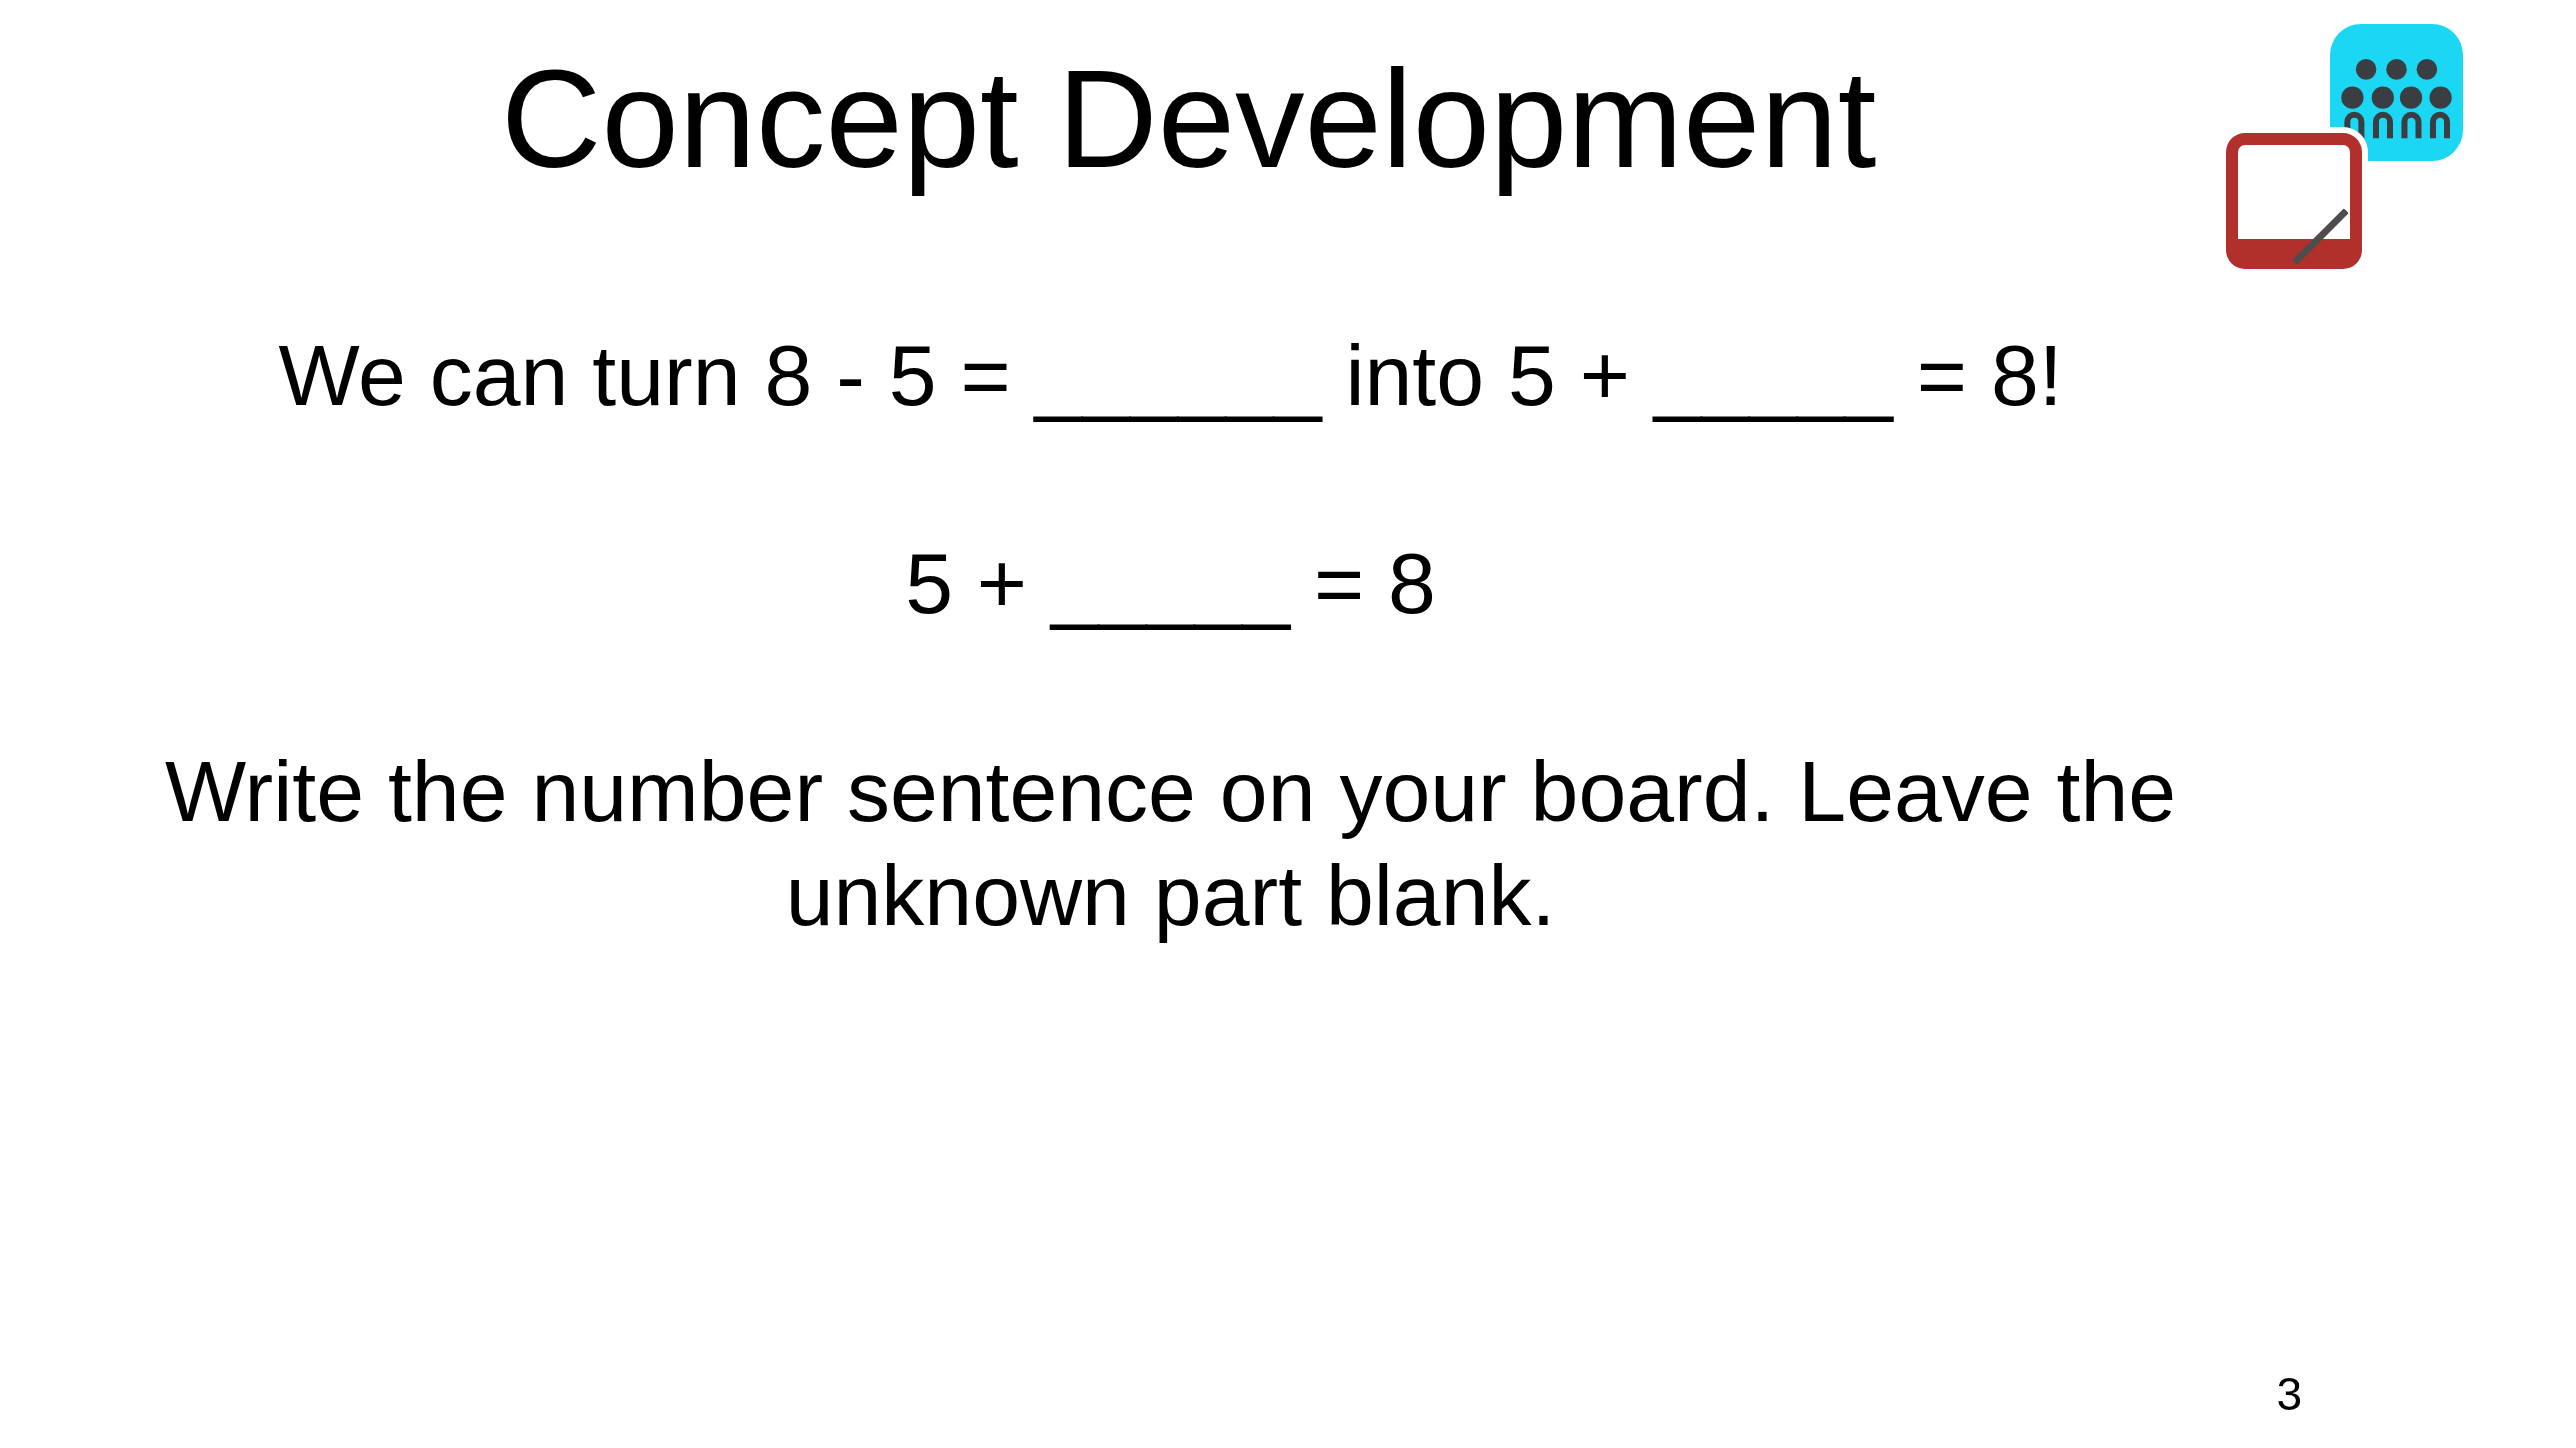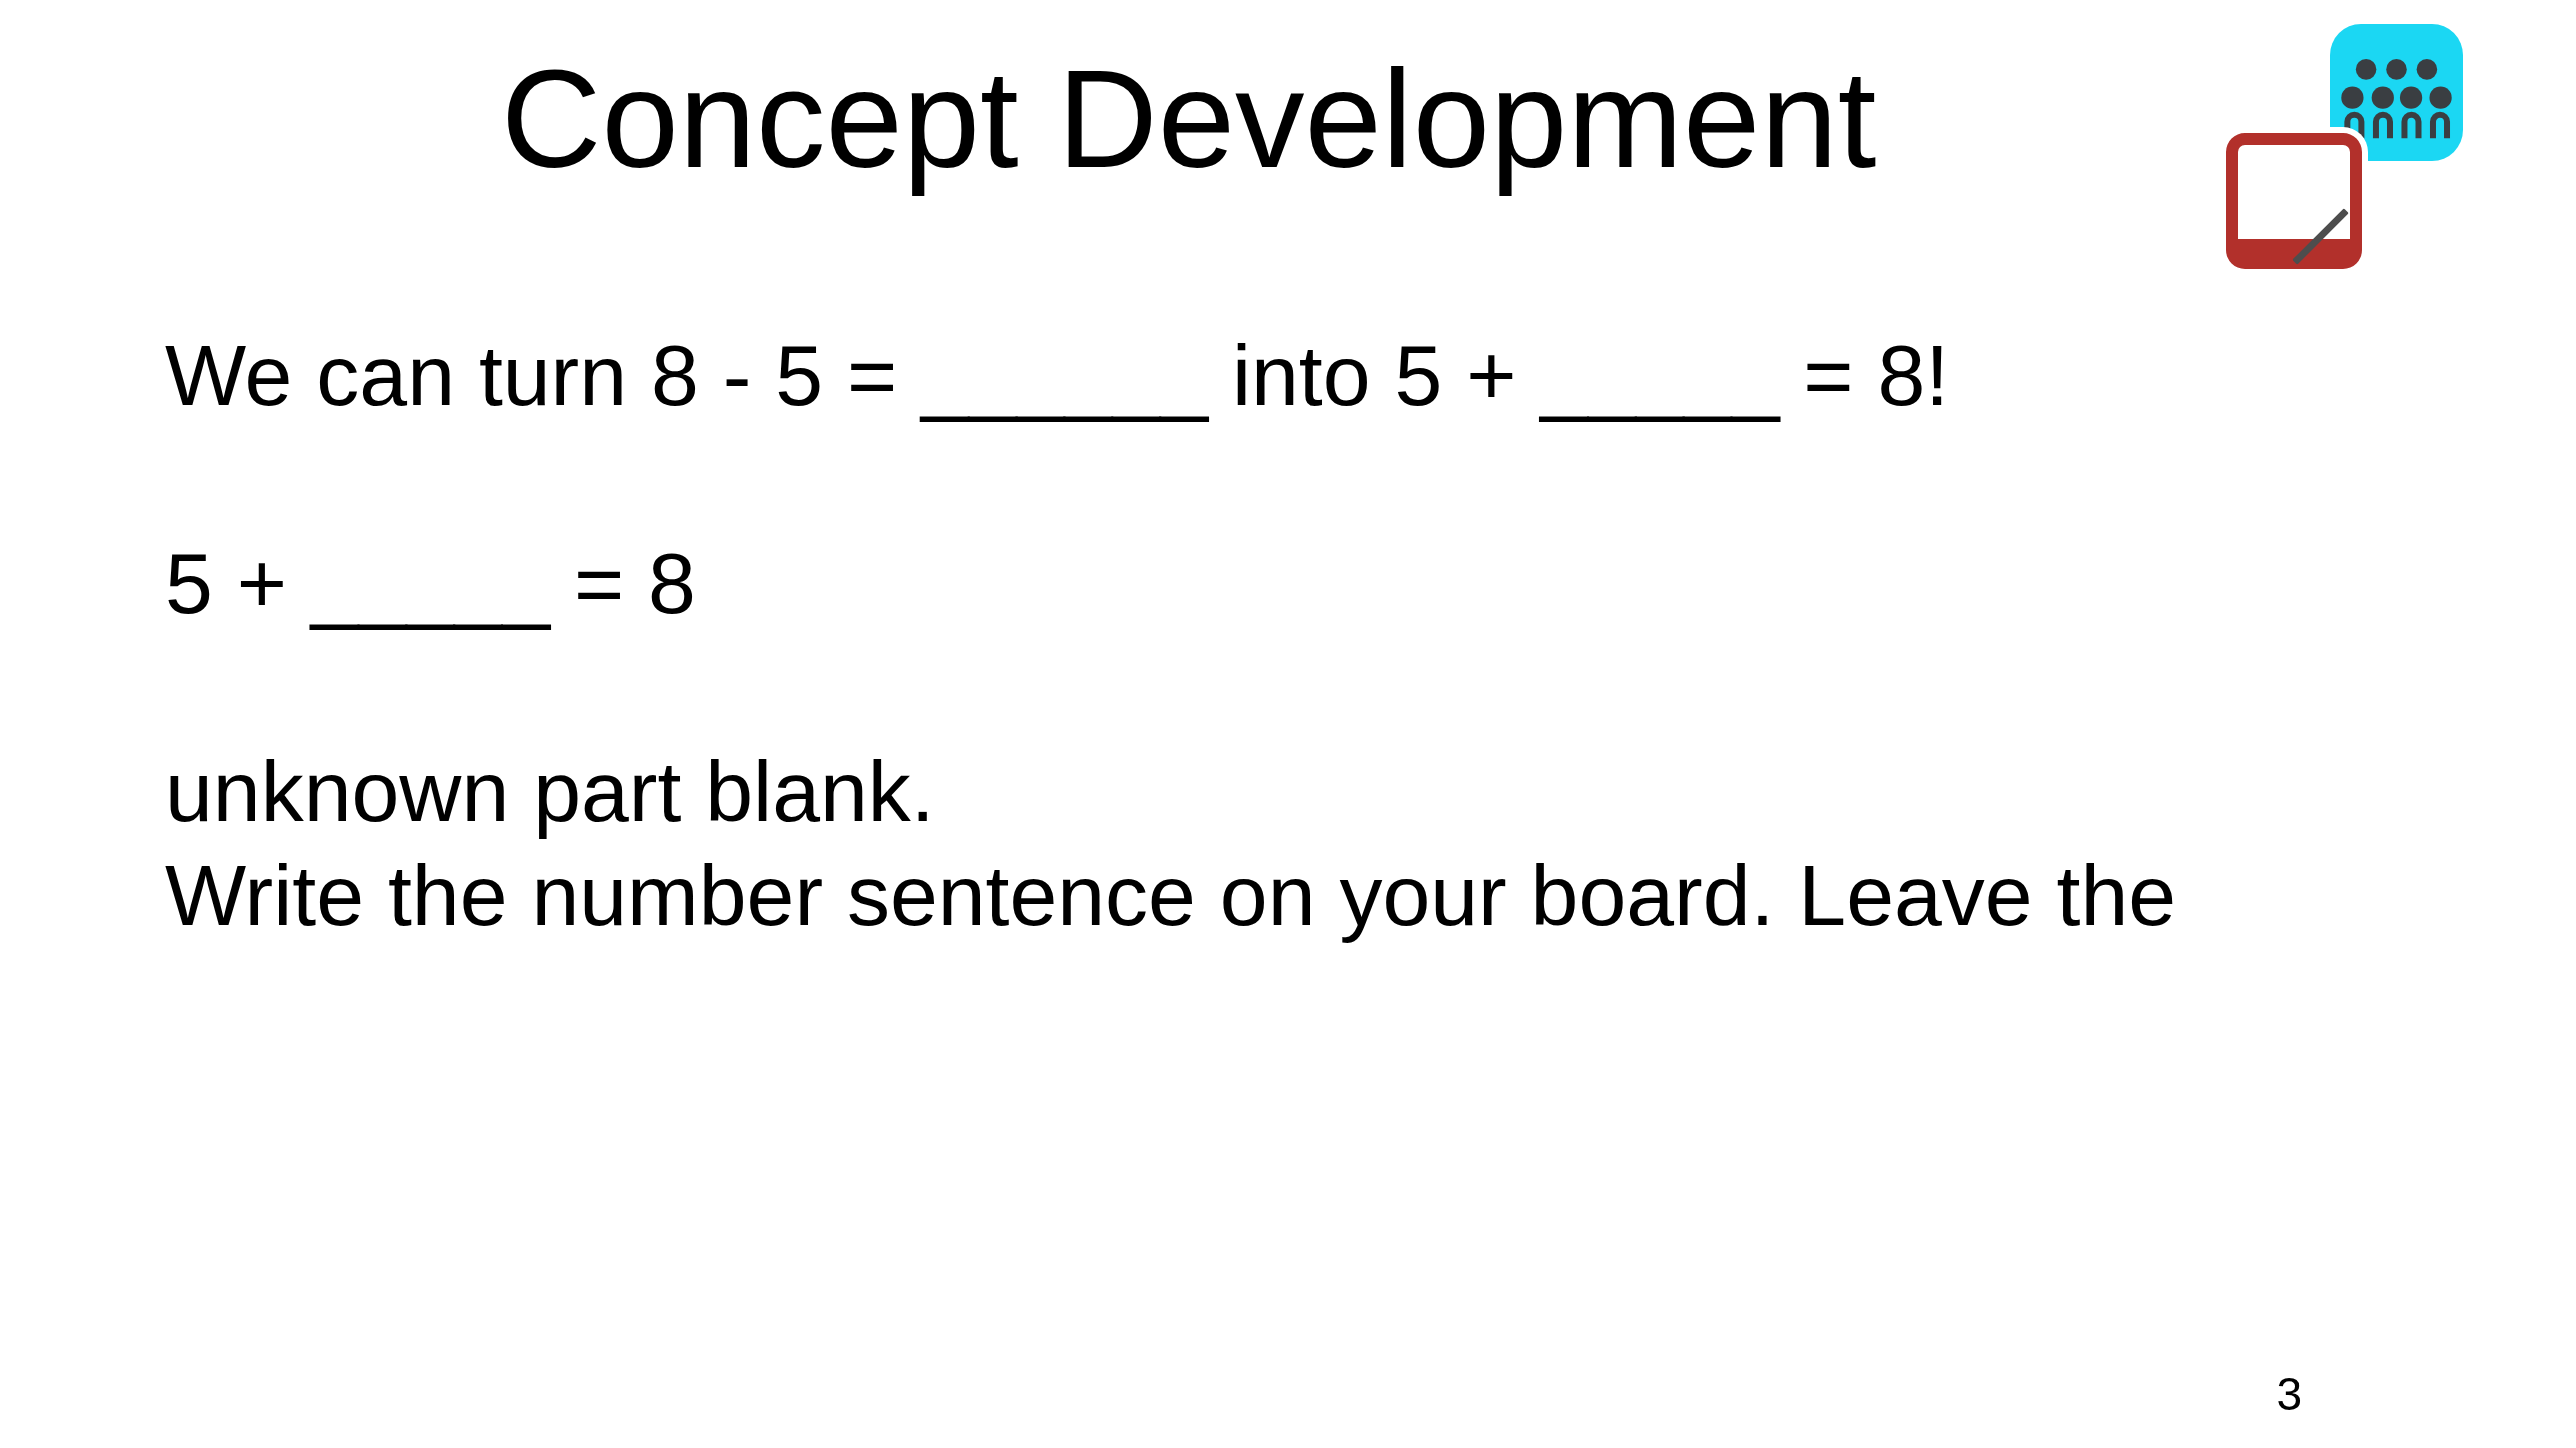--- a/index.html
+++ b/index.html
@@ -33,20 +33,21 @@
     white-space: nowrap;
     color: var(--text);
   }
   .body-text {
     position: absolute;
     left: 165px;
     top: 323px;
     font-size: 86px;
     line-height: 104px;
     color: var(--text);
+    text-align: center;
   }
   .bline {
     min-height: 104px;
     white-space: nowrap;
   }
   .pagenum {
     position: absolute;
     right: 36px;
     top: 1367px;
     font-size: 46px;
@@ -124,20 +125,20 @@
 
   <div class="board-icon">
     <div class="marker-stroke"></div>
   </div>
 
   <div class="body-text">
     <div class="bline">We can turn 8 - 5 = ______ into 5 + _____ = 8!</div>
     <div class="bline"></div>
     <div class="bline">5 + _____ = 8</div>
     <div class="bline"></div>
+    <div class="bline">Write the number sentence on your board. Leave the</div>
     <div class="bline">unknown part blank.</div>
-    <div class="bline">Write the number sentence on your board. Leave the</div>
   </div>
 
   <div class="pagenum">3</div>
 
 </div>
 
 
 </body></html>

